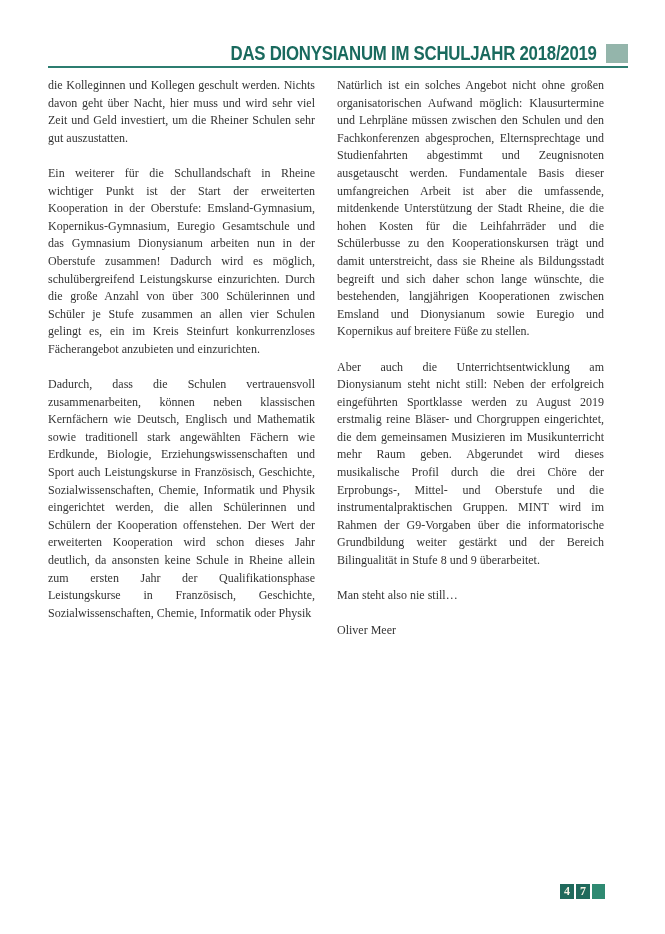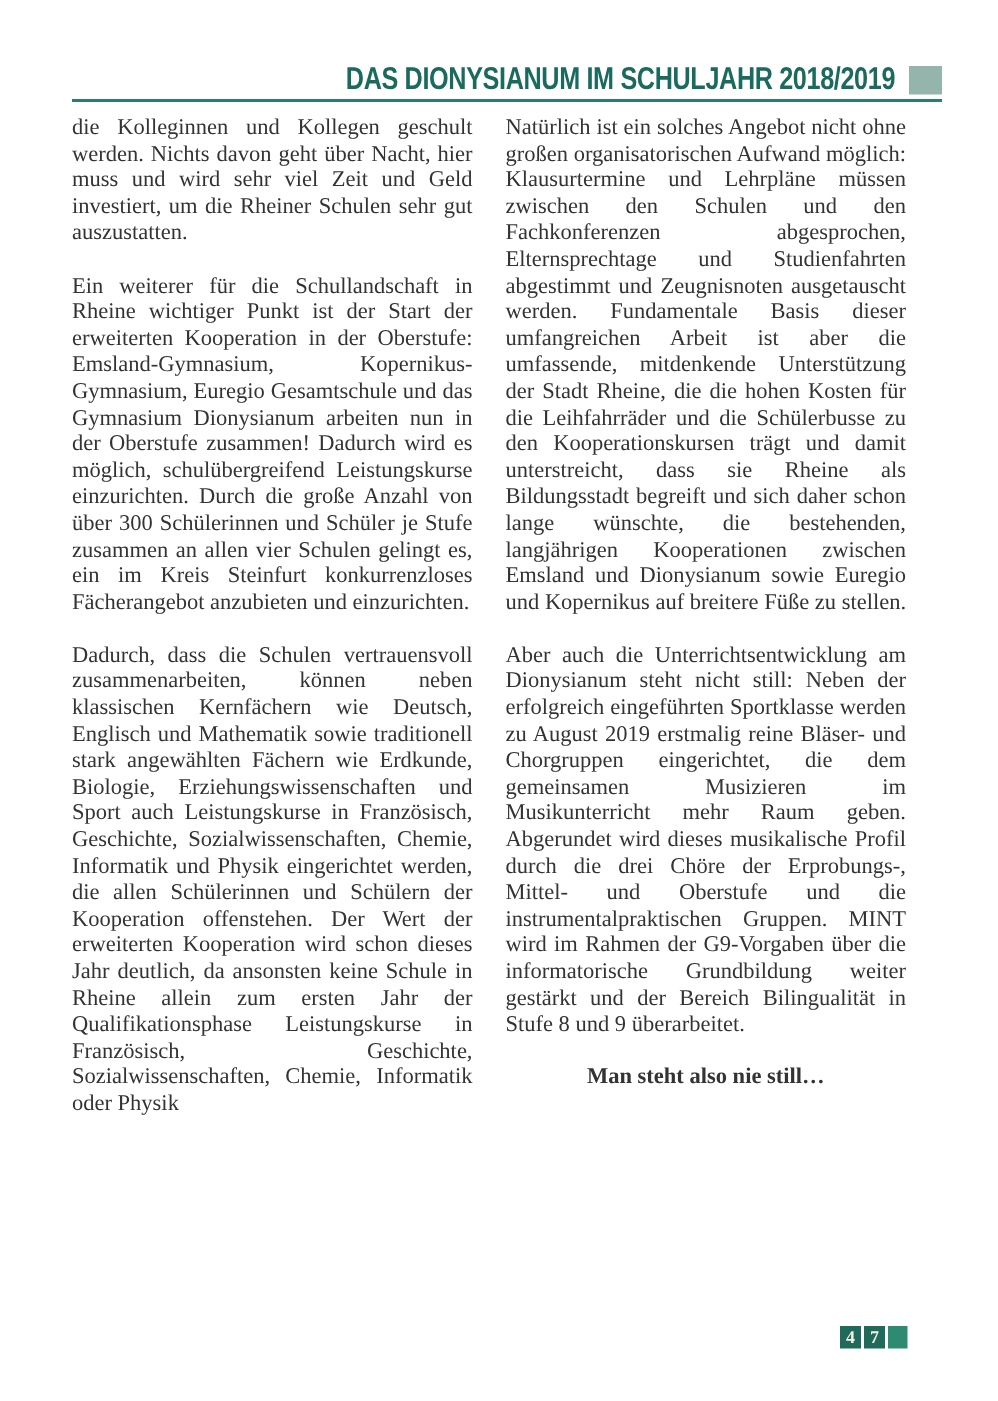--- a/index.html
+++ b/index.html
@@ -45,27 +45,27 @@
     height:2px;background:var(--rule,#2c7d70);
   }
 
   
   .columns{
     position:absolute;left:48px;top:77px;width:556px;height:800px;
     display:flex;gap:22px;overflow:hidden;
   }
   .col{
     width:267px;flex:0 0 267px;
-    font-size:15px;line-height:17.6px;
+    font-size:12px;line-height:17.6px;
     text-align:justify;
     hyphens:auto;-webkit-hyphens:auto;
   }
   .col p{margin:0 0 17.6px 0;}
   .col p:last-child{margin-bottom:0;}
-  .closing,.signature{text-align:center;font-weight:bold;}
+  .closing,.signature{text-align:left;}
 
   
   .page-badge{
     position:absolute;left:560px;top:884px;
     display:flex;gap:2px;
   }
   .badge-square{
     width:14px;height:15px;
     background:var(--badge-dark,#206a5c);
     color:var(--badge-digit,#f5f2e4);
@@ -93,20 +93,21 @@
   <main class="columns">
     <div class="col" lang="de">
       <p>die Kolleginnen und Kollegen geschult werden. Nichts davon geht über Nacht, hier muss und wird sehr viel Zeit und Geld investiert, um die Rheiner Schulen sehr gut auszustatten.</p>
       <p>Ein weiterer für die Schullandschaft in Rheine wichtiger Punkt ist der Start der erweiterten Kooperation in der Oberstufe: Emsland-Gymnasium, Kopernikus-Gymnasium, Euregio Gesamtschule und das Gymnasium Dionysianum arbeiten nun in der Oberstufe zusammen! Dadurch wird es möglich, schulübergreifend Leistungskurse einzurichten. Durch die große Anzahl von über 300 Schülerinnen und Schüler je Stufe zusammen an allen vier Schulen gelingt es, ein im Kreis Steinfurt konkurrenzloses Fächerangebot anzubieten und einzurichten.</p>
       <p>Dadurch, dass die Schulen vertrauensvoll zusammenarbeiten, können neben klassischen Kernfächern wie Deutsch, Englisch und Mathematik sowie traditionell stark angewählten Fächern wie Erdkunde, Biologie, Erziehungswissenschaften und Sport auch Leistungskurse in Französisch, Geschichte, Sozialwissenschaften, Chemie, Informatik und Physik eingerichtet werden, die allen Schülerinnen und Schülern der Kooperation offenstehen. Der Wert der erweiterten Kooperation wird schon dieses Jahr deutlich, da ansonsten keine Schule in Rheine allein zum ersten Jahr der Qualifikationsphase Leistungskurse in Französisch, Geschichte, Sozialwissenschaften, Chemie, Informatik oder Physik</p>
     </div>
     <div class="col" lang="de">
       <p>Natürlich ist ein solches Angebot nicht ohne großen organisatorischen Aufwand möglich: Klausurtermine und Lehrpläne müssen zwischen den Schulen und den Fachkonferenzen abgesprochen, Elternsprechtage und Studienfahrten abgestimmt und Zeugnisnoten ausgetauscht werden. Fundamentale Basis dieser umfangreichen Arbeit ist aber die umfassende, mitdenkende Unterstützung der Stadt Rheine, die die hohen Kosten für die Leihfahrräder und die Schülerbusse zu den Kooperationskursen trägt und damit unterstreicht, dass sie Rheine als Bildungsstadt begreift und sich daher schon lange wünschte, die bestehenden, langjährigen Kooperationen zwischen Emsland und Dionysianum sowie Euregio und Kopernikus auf breitere Füße zu stellen.</p>
       <p>Aber auch die Unterrichtsentwicklung am Dionysianum steht nicht still: Neben der erfolgreich eingeführten Sportklasse werden zu August 2019 erstmalig reine Bläser- und Chorgruppen eingerichtet, die dem gemeinsamen Musizieren im Musikunterricht mehr Raum geben. Abgerundet wird dieses musikalische Profil durch die drei Chöre der Erprobungs-, Mittel- und Oberstufe und die instrumentalpraktischen Gruppen. MINT wird im Rahmen der G9-Vorgaben über die informatorische Grundbildung weiter gestärkt und der Bereich Bilingualität in Stufe 8 und 9 überarbeitet.</p>
       <p class="closing">Man steht also nie still…</p>
+      <p class="signature">Oliver Meer</p>
     </div>
   </main>
 
   <footer>
     <div class="page-badge">
       <span class="badge-square">4</span>
       <span class="badge-square">7</span>
       <span class="badge-square badge-square-empty"></span>
     </div>
   </footer>

